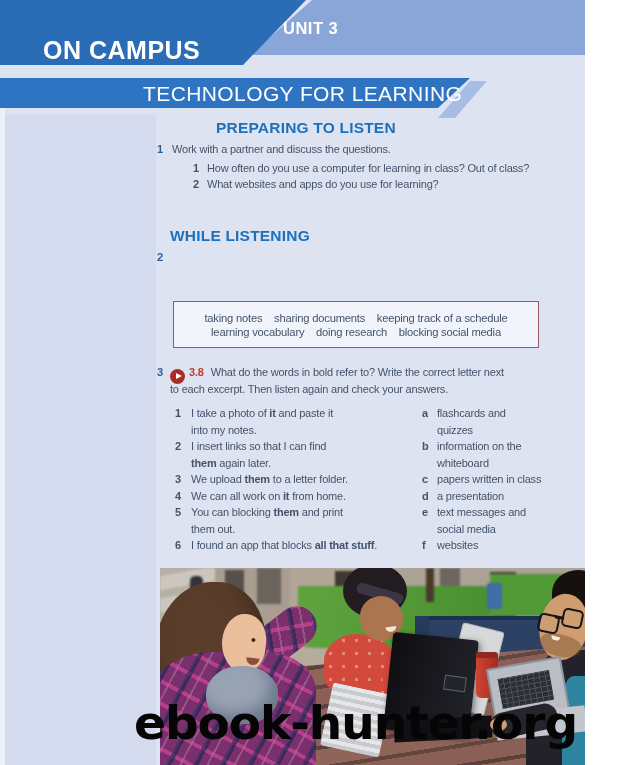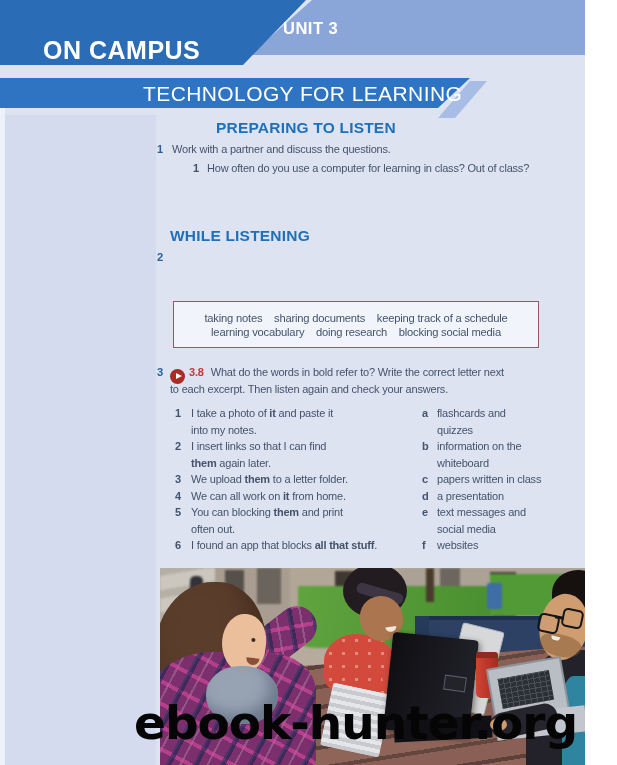--- a/index.html
+++ b/index.html
@@ -153,20 +153,21 @@
   <div class="abs sidebar"></div>
 
   <div class="abs h-section" style="left:170px;top:119px;margin-left:46px;">PREPARING TO LISTEN</div>
 
   <div class="abs body-txt para-line" style="left:157px;top:141px;">
     <span class="main-num">1</span><span>Work with a partner and discuss the questions.</span>
   </div>
 
   <div class="abs body-txt" style="left:185px;top:160px;margin-left:8px;" id="prep-questions">
       <div class="qline"><span class="qnum">1</span><span>How often do you use a computer for learning in class? Out of class?</span></div>
+      <div class="qline"><span class="qnum">2</span><span>What websites and apps do you use for learning?</span></div>
     </div>
 
   <div class="abs h-section" style="left:170px;top:227px;">WHILE LISTENING</div>
 
   <div class="abs ex-label" style="left:157px;top:251px;">2</div>
 
   <div class="abs topics-box">
     <div class="topics-line">taking notes    sharing documents    keeping track of a schedule</div>
     <div class="topics-line">learning vocabulary    doing research    blocking social media</div>
   </div>
@@ -179,21 +180,21 @@
         </span><span class="track">3.8</span><span>What do the words in bold refer to? Write the correct letter next</span>
     </div>
     <div class="para-line">to each excerpt. Then listen again and check your answers.</div>
   </div>
 
   <div class="abs body-txt" style="left:175px;top:405px;" id="excerpt-list">
       <div class="ex-item"><span class="ex-num">1</span><span>I take a photo of </span><b>it</b><span> and paste it</span><br><span>into my notes.</span></div>
       <div class="ex-item"><span class="ex-num">2</span><span>I insert links so that I can find</span><br><b>them</b><span> again later.</span></div>
       <div class="ex-item"><span class="ex-num">3</span><span>We upload </span><b>them</b><span> to a letter folder.</span></div>
       <div class="ex-item"><span class="ex-num">4</span><span>We can all work on </span><b>it</b><span> from home.</span></div>
-      <div class="ex-item"><span class="ex-num">5</span><span>You can blocking </span><b>them</b><span> and print</span><br><span>often out.</span></div>
+      <div class="ex-item"><span class="ex-num">5</span><span>You can blocking </span><b>them</b><span> and print</span><br><span>them out.</span></div>
       <div class="ex-item"><span class="ex-num">6</span><span>I found an app that blocks </span><b>all that stuff</b><span>.</span></div>
     </div>
   <div class="abs body-txt" style="left:422px;top:405px;" id="option-list">
       <div class="opt"><span class="opt-letter">a</span>flashcards and<br>quizzes</div>
       <div class="opt"><span class="opt-letter">b</span>information on the<br>whiteboard</div>
       <div class="opt"><span class="opt-letter">c</span>papers written in class</div>
       <div class="opt"><span class="opt-letter">d</span>a presentation</div>
       <div class="opt"><span class="opt-letter">e</span>text messages and<br>social media</div>
       <div class="opt"><span class="opt-letter">f</span>websites</div>
     </div>

